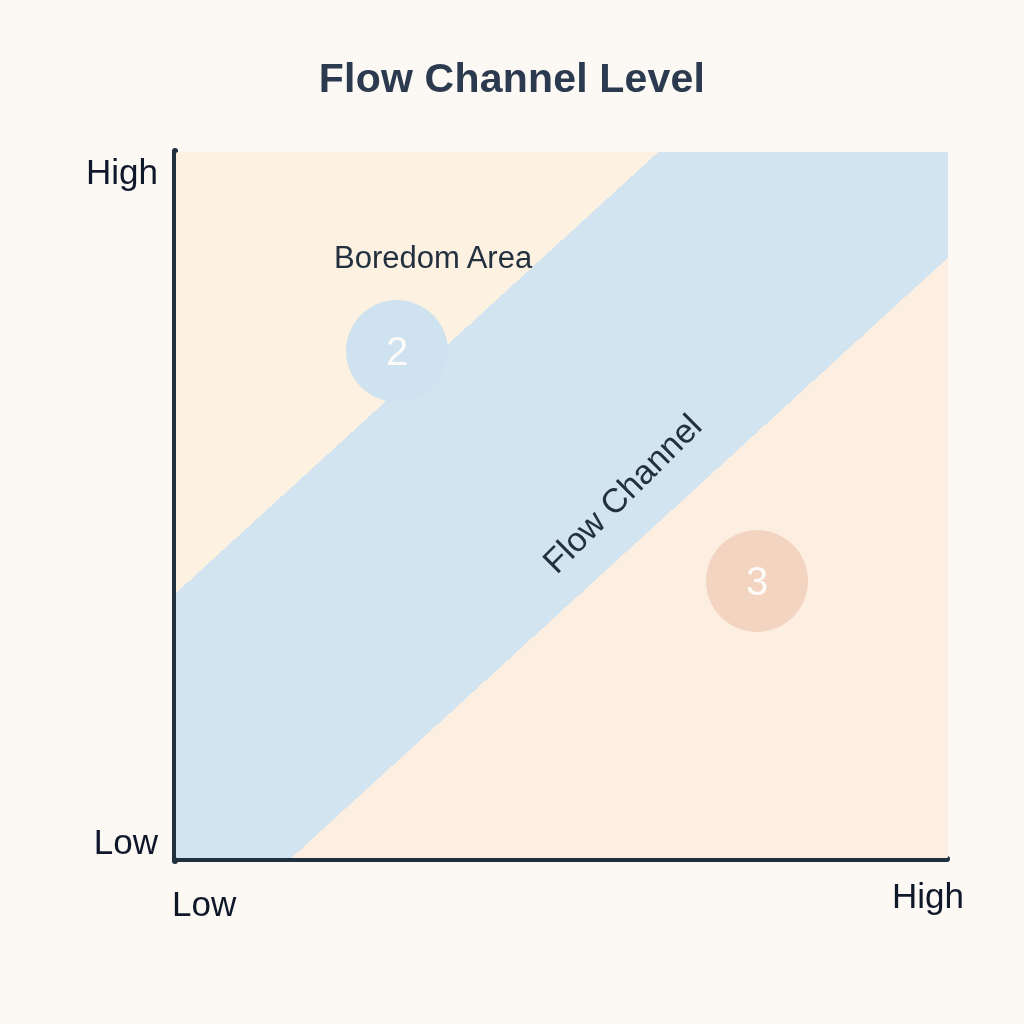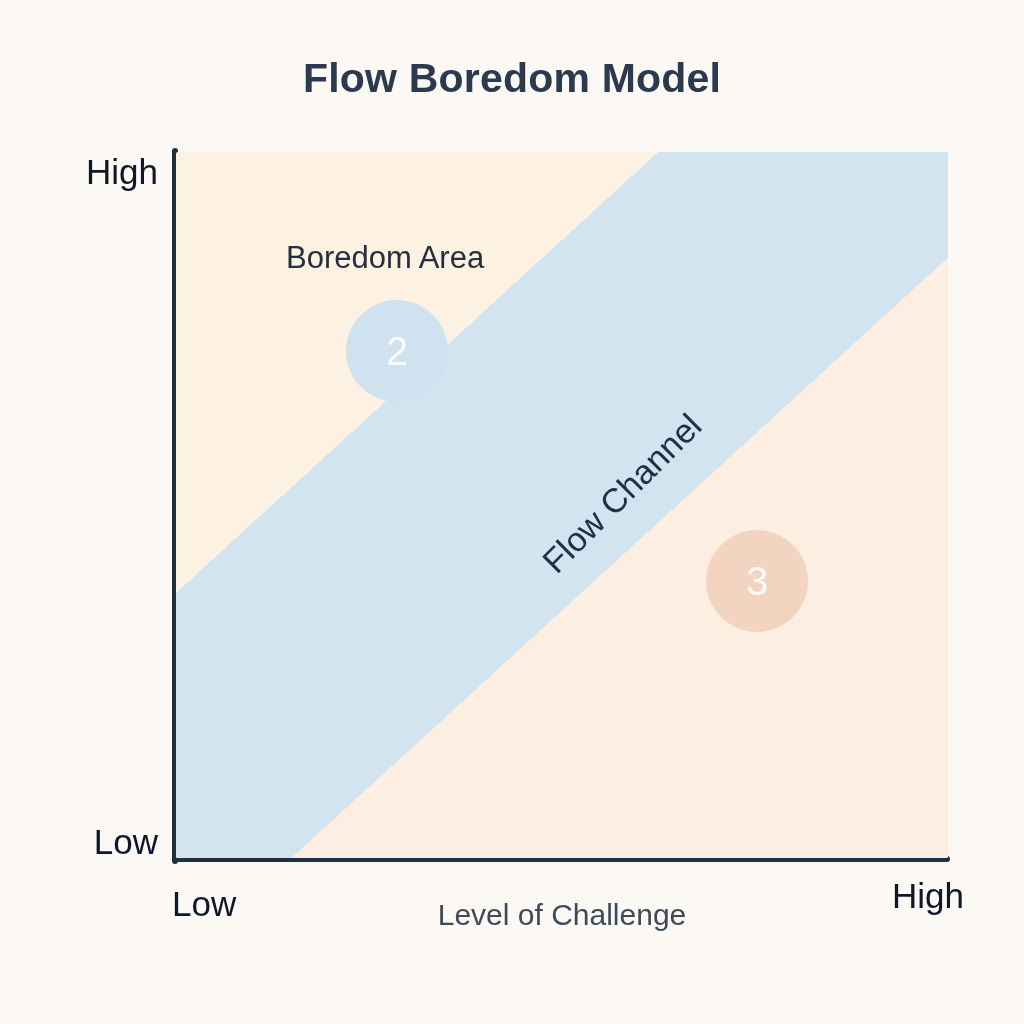--- a/index.html
+++ b/index.html
@@ -118,20 +118,21 @@
   }
 
   
   .region-label {
     position: absolute;
     font-size: 31px;
     font-weight: 500;
     color: #22303f;
     white-space: pre-line;
     line-height: 1.38;
+    margin-left: 48px;
   }
   #boredom-label {
     left: 110px;
     top: 85px;
     text-align: left;
   }
   #frustration-label {
     left: 440px;
     top: 502px;
     width: 280px;
@@ -174,21 +175,21 @@
     left: 530px;
     top: 378px;
     background: #f3d4c1;
   }
 </style>
 </head>
 <body>
 
 <div id="stage">
 
-  <div id="chart-title">Flow Boredom Model</div>
+  <div id="chart-title">Flow Channel Level</div>
 
   <div id="y-axis-line"></div>
   <div id="x-axis-line"></div>
 
   <div id="plot-area">
 
     <div id="boredom-region"></div>
     <div id="frustration-region"></div>
     <div id="flow-band"></div>
 
@@ -204,15 +205,14 @@
   </div>
 
   <div class="tick-label" id="y-tick-high">High</div>
 
   <div class="tick-label" id="y-tick-low">Low</div>
 
   <div class="tick-label" id="x-tick-low">Low</div>
 
   <div class="tick-label" id="x-tick-high">High</div>
 
-  <div id="x-axis-title">Level of Challenge</div>
 
 </div>
 
 </body></html>

